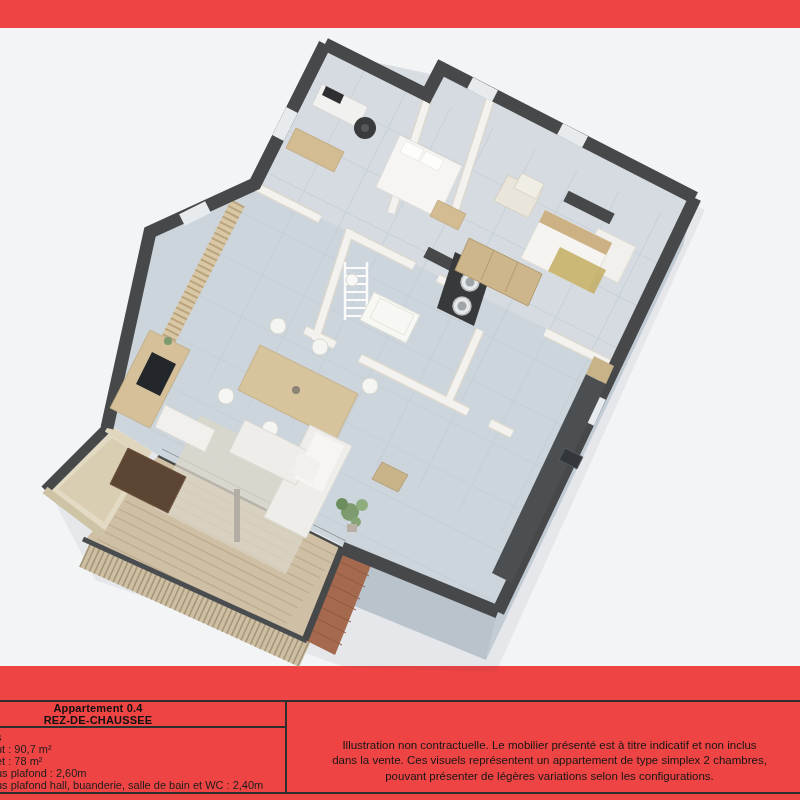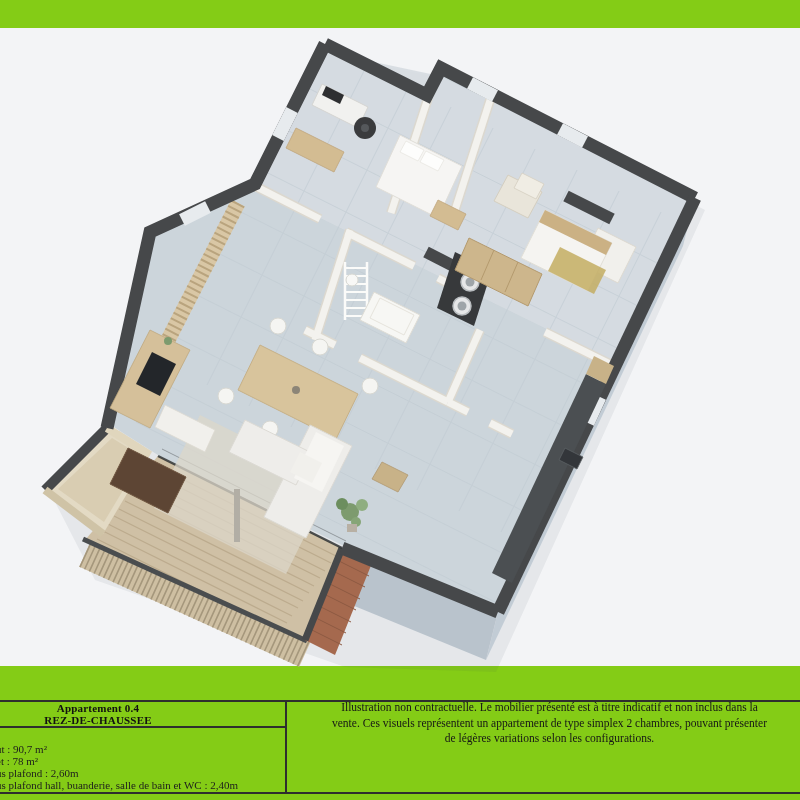--- a/index.html
+++ b/index.html
@@ -1,31 +1,31 @@
 <!DOCTYPE html>
 <html><head>
 <meta charset="utf-8">
 <style>
   html,body{margin:0;padding:0;background:#ffffff;}
-  .canvas{position:relative;width:800px;height:800px;background:#84cc16;overflow:hidden;
-          font-family:Liberation Serif, serif;color:#1c1c1c;}
+  .canvas{position:relative;width:800px;height:800px;background:#ef4444;overflow:hidden;
+          font-family:Liberation Sans, sans-serif;color:#1c1c1c;}
   .plan-area{position:absolute;left:0;top:0;width:800px;height:690px;}
   .plan-area svg{display:block;}
   
   .rule{position:absolute;background:#2e2e2e;}
   .rule-top{left:0;top:700px;width:800px;height:2px;}
   .rule-bottom{left:0;top:792px;width:800px;height:2px;}
   .rule-divider{left:285px;top:700px;width:2px;height:94px;}
   .rule-header-underline{left:0;top:726px;width:285px;height:2px;}
   .tb-header{position:absolute;left:-92px;top:702px;width:380px;text-align:center;
              font-weight:bold;font-size:11px;line-height:12px;letter-spacing:.2px;color:#111;}
   .tb-rows{position:absolute;left:-4px;top:732px;width:288px;font-size:11px;line-height:11.9px;
            color:#1d1d1d;white-space:nowrap;overflow:hidden;}
   .disclaimer{position:absolute;left:287px;top:700px;width:513px;height:84px;
-              display:flex;align-items:flex-start;justify-content:center;box-sizing:border-box;
+              display:flex;align-items:flex-end;justify-content:center;box-sizing:border-box;
               padding:0 30px 0 42px;}
   .disclaimer p{margin:0;font-size:11.5px;line-height:15.5px;text-align:center;color:#161616;}
 </style>
 </head>
 <body>
 
 <div class="canvas">
 
   <div class="plan-area">
   <svg width="800" height="690" viewBox="0 0 800 690">

